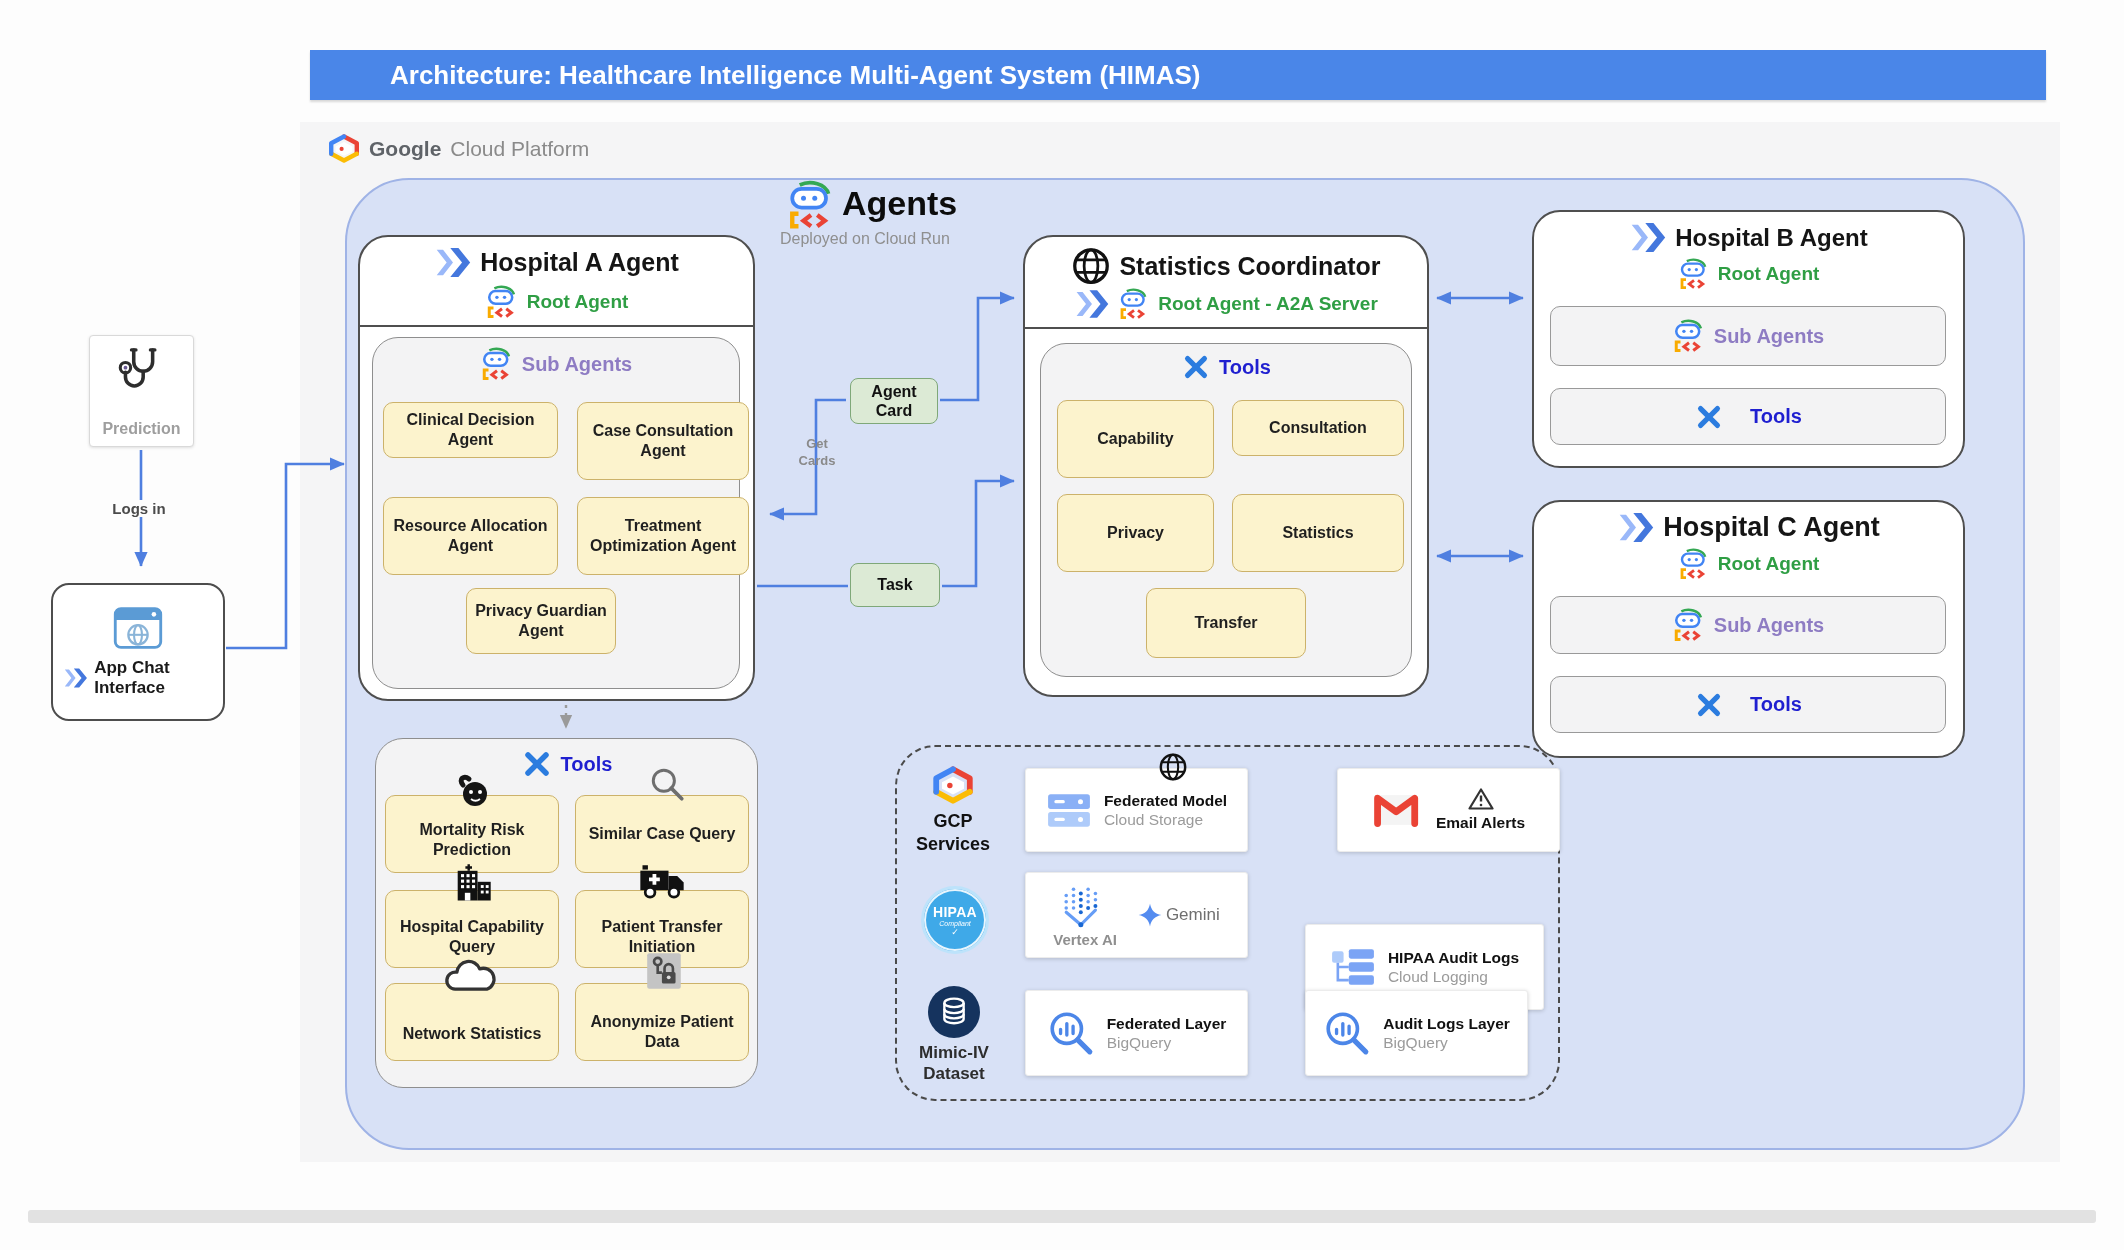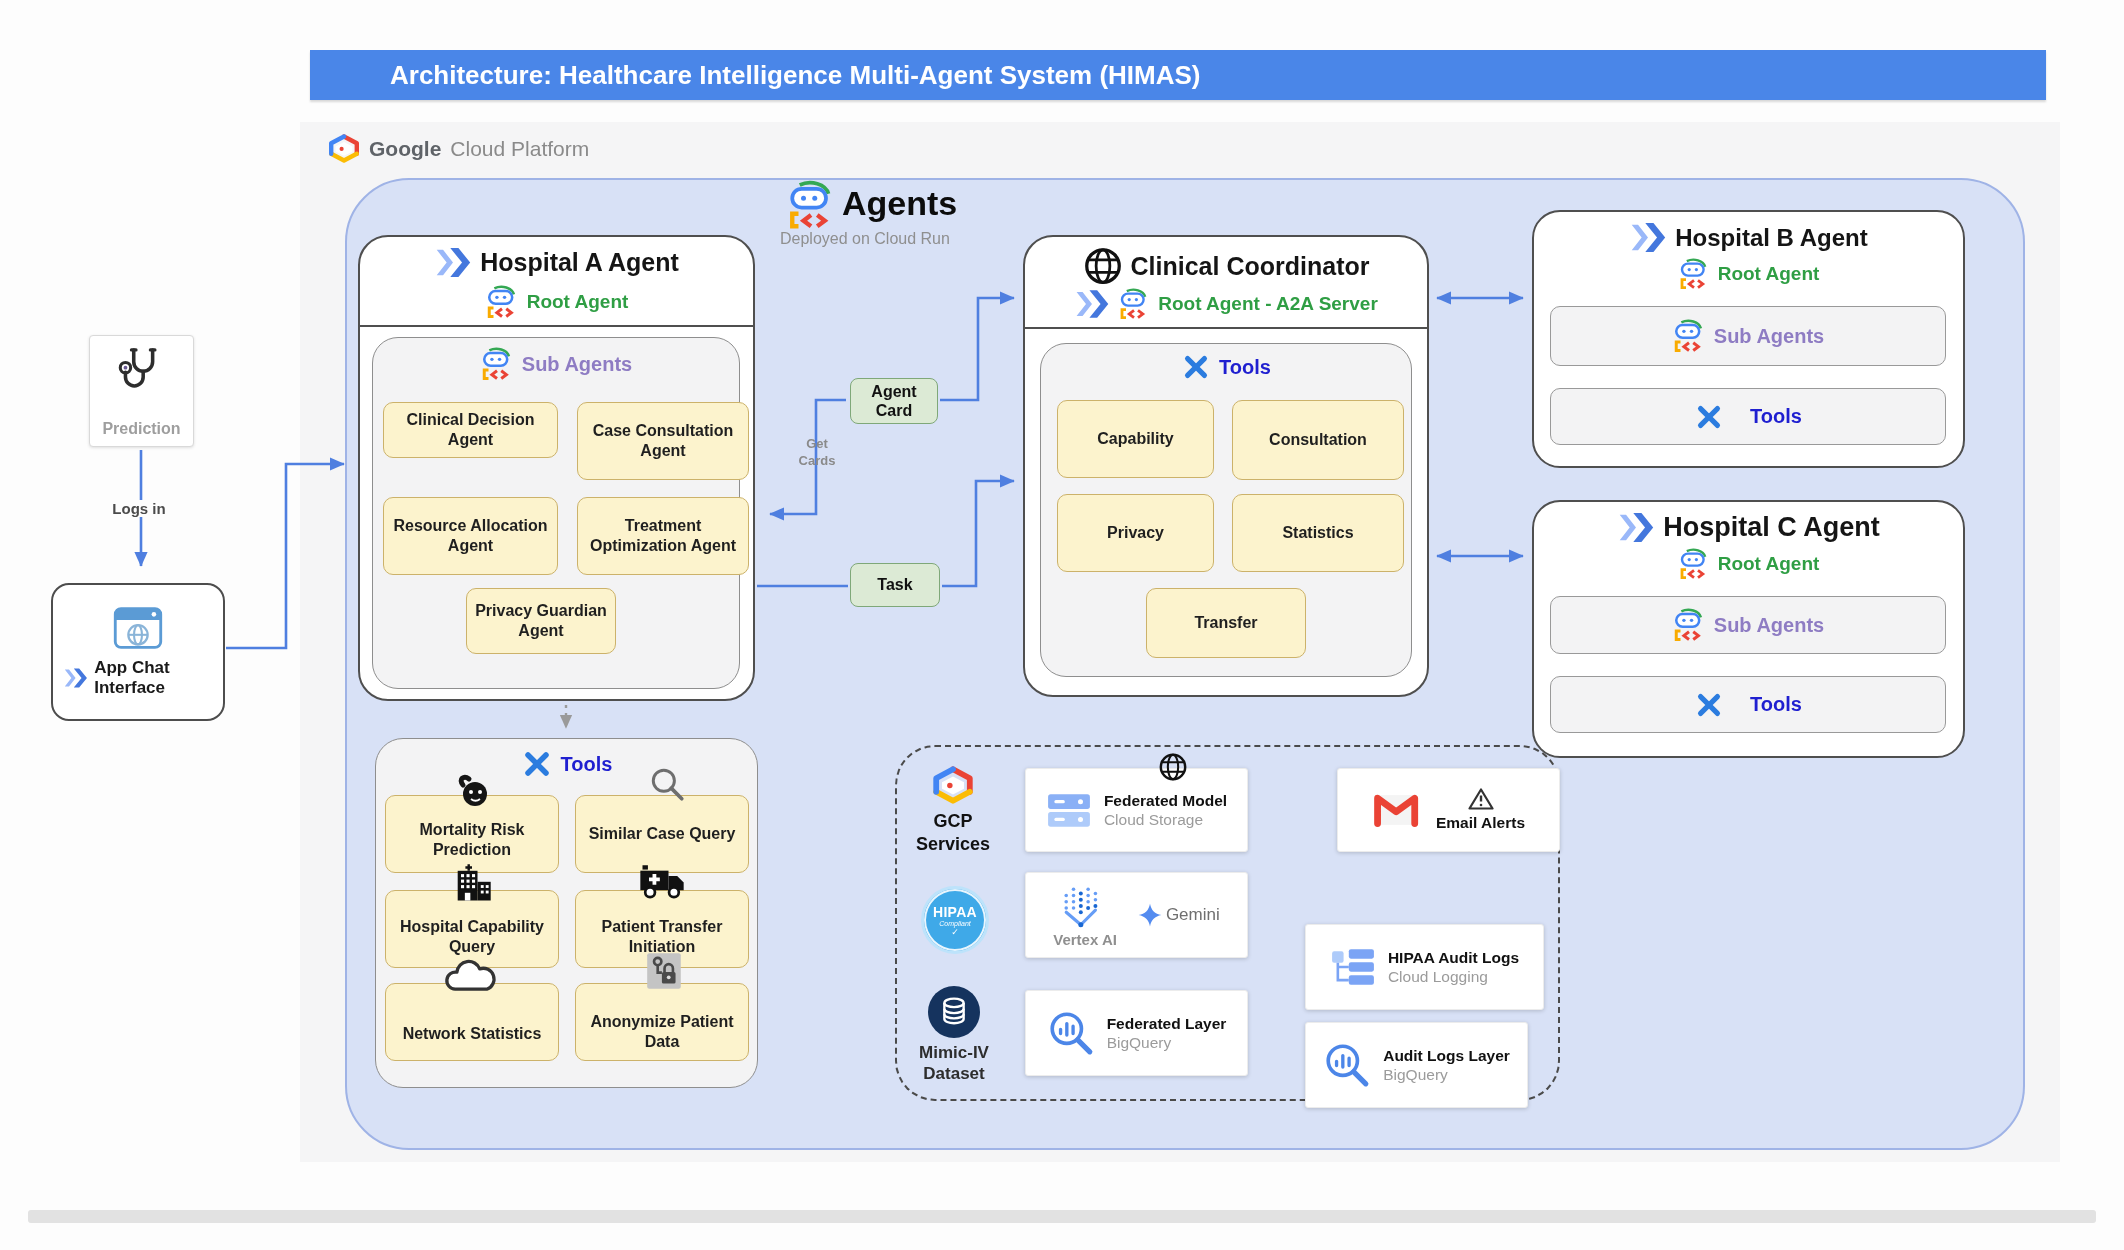--- a/index.html
+++ b/index.html
@@ -273,41 +273,41 @@
 
   <div class="abs gcard" style="left:850px;top:378px;width:88px;height:46px;">Agent Card</div>
   <div class="abs smalllabel" style="left:792px;top:436px;width:50px;">Get Cards</div>
   <div class="abs gcard" style="left:850px;top:563px;width:90px;height:44px;">Task</div>
 
   <div class="abs whitebox" style="left:1023px;top:235px;width:406px;height:462px;"></div>
   <div class="abs rowc" style="left:1023px;top:246px;width:406px;">
     <svg class="ic" width="40" height="40">
         <use href="#i-globe"></use>
       </svg>
-    <span class="btitle">Clinical Coordinator</span>
+    <span class="btitle">Statistics Coordinator</span>
   </div>
   <div class="abs rowc" style="left:1023px;top:288px;width:406px;">
     <svg class="ic" width="36" height="30">
         <use href="#i-adk"></use>
       </svg>
     <svg class="ic" width="32" height="32">
         <use href="#i-robot"></use>
       </svg>
     <span class="root">Root Agent - A2A Server</span>
   </div>
   <div class="abs divline" style="left:1025px;top:327px;width:402px;"></div>
   <div class="abs graybox" style="left:1040px;top:343px;width:372px;height:334px;"></div>
   <div class="abs rowc" style="left:1040px;top:352px;width:372px;">
     <svg class="ic" width="30" height="30">
         <use href="#i-x"></use>
       </svg>
     <span class="toolsb">Tools</span>
   </div>
   <div class="abs ycard" style="left:1057px;top:400px;width:157px;height:78px;">Capability</div>
-  <div class="abs ycard" style="left:1232px;top:400px;width:172px;height:80px;">Consultation</div>
+  <div class="abs ycard" style="left:1232px;top:400px;width:172px;height:56px;">Consultation</div>
   <div class="abs ycard" style="left:1057px;top:494px;width:157px;height:78px;">Privacy</div>
   <div class="abs ycard" style="left:1232px;top:494px;width:172px;height:78px;">Statistics</div>
   <div class="abs ycard" style="left:1146px;top:588px;width:160px;height:70px;">Transfer</div>
 
   <div class="abs whitebox" style="left:1532px;top:210px;width:433px;height:258px;border-radius:28px;"></div>
   <div class="abs rowc" style="left:1532px;top:222px;width:433px;">
     <svg class="ic" width="38" height="31">
         <use href="#i-adk"></use>
       </svg>
     <span class="btitle" style="font-size:24px;">Hospital B Agent</span>
@@ -465,21 +465,21 @@
   <div class="abs svcard" style="left:1025px;top:990px;width:223px;height:86px;">
     <svg class="ic" width="48" height="48">
         <use href="#i-bq"></use>
       </svg>
     <div>
       <div class="svtitle">Federated Layer</div>
       <div class="svsub">BigQuery</div>
     </div>
   </div>
 
-  <div class="abs svcard" style="left:1305px;top:990px;width:223px;height:86px;margin-top:32px;">
+  <div class="abs svcard" style="left:1305px;top:990px;width:223px;height:86px;">
     <svg class="ic" width="48" height="48">
         <use href="#i-bq"></use>
       </svg>
     <div>
       <div class="svtitle">Audit Logs Layer</div>
       <div class="svsub">BigQuery</div>
     </div>
   </div>
 
   <div class="abs" style="left:28px;top:1210px;width:2068px;height:13px;background:#e2e2e2;border-radius:3px;"></div>

